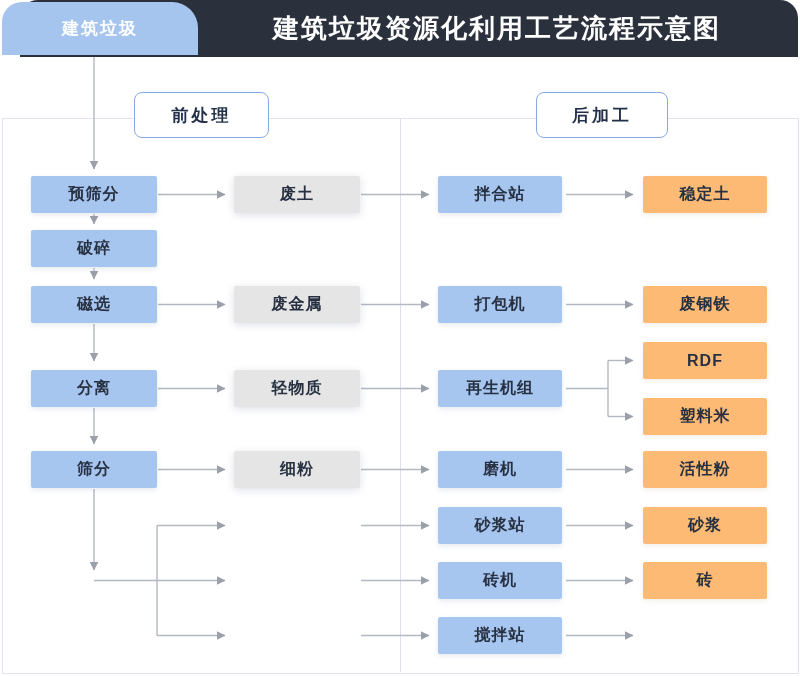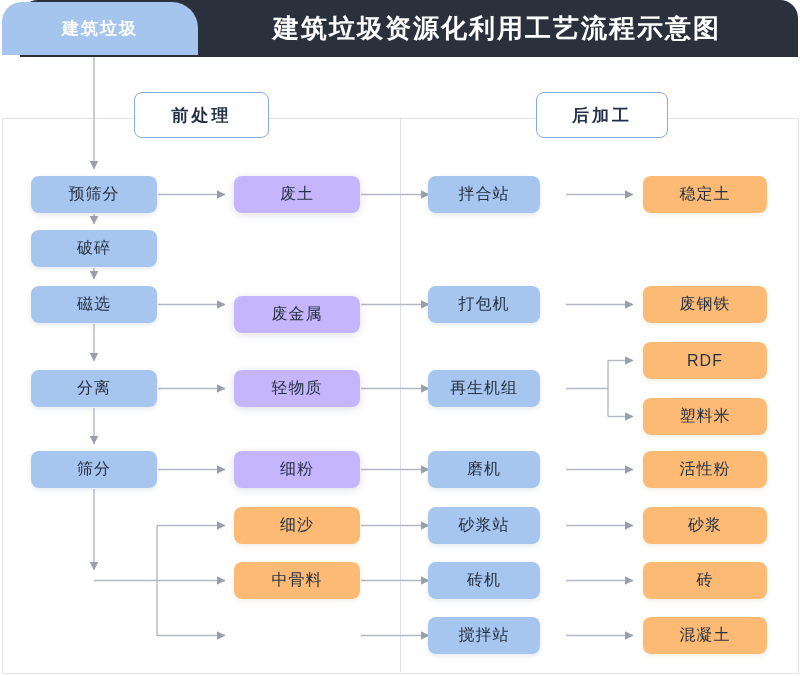--- a/index.html
+++ b/index.html
@@ -23,29 +23,29 @@
 
   
   .section{position:absolute;top:92px;height:44px;background:#ffffff;
            border:1px solid #86a9e6;border-radius:8px;display:flex;align-items:center;
            justify-content:center;color:#22304a;font-size:17px;font-weight:700;
            letter-spacing:3px;z-index:4;}
   .section.pre{left:134px;width:133px;}
   .section.post{left:536px;width:130px;}
 
   
-  .node{position:absolute;height:37px;border-radius:8px;display:flex;align-items:center;
-        justify-content:center;font-size:16px;font-weight:400;color:#273142;
+  .node{position:absolute;height:37px;border-radius:2px;display:flex;align-items:center;
+        justify-content:center;font-size:16px;font-weight:700;color:#273142;
         letter-spacing:1px;z-index:2;}
   .blue{background:#a6c5ef;box-shadow:0 2px 5px rgba(90,110,150,0.15);}
   .yellow{background:#fdba74;box-shadow:0 2px 5px rgba(150,120,60,0.12);}
-  .white{background:#c4b5fd;box-shadow:0 2px 9px rgba(90,100,140,0.20);}
+  .white{background:#e5e5e5;box-shadow:0 2px 9px rgba(90,100,140,0.20);}
   .c1{left:31px;width:126px;}
   .c2{left:234px;width:126px;}
-  .c3{left:428px;width:112px;}
+  .c3{left:438px;width:124px;}
   .c4{left:643px;width:124px;}
 
   svg.connectors{position:absolute;left:0;top:0;z-index:1;}
 </style>
 </head>
 <body>
 
 <div id="stage">
 
   <div class="titlebar">
@@ -106,36 +106,33 @@
     </g>
   </svg>
 
   <div class="node blue c1" style="top:176px">预筛分</div>
   <div class="node blue c1" style="top:230px">破碎</div>
   <div class="node blue c1" style="top:286px">磁选</div>
   <div class="node blue c1" style="top:370px">分离</div>
   <div class="node blue c1" style="top:451px">筛分</div>
 
   <div class="node white c2" style="top:176px">废土</div>
-  <div class="node white c2" style="top:296px">废金属</div>
+  <div class="node white c2" style="top:286px">废金属</div>
   <div class="node white c2" style="top:370px">轻物质</div>
   <div class="node white c2" style="top:451px">细粉</div>
-  <div class="node yellow c2" style="top:507px">细沙</div>
-  <div class="node yellow c2" style="top:562px">中骨料</div>
 
   <div class="node blue c3" style="top:176px">拌合站</div>
   <div class="node blue c3" style="top:286px">打包机</div>
   <div class="node blue c3" style="top:370px">再生机组</div>
   <div class="node blue c3" style="top:507px">砂浆站</div>
   <div class="node blue c3" style="top:451px">磨机</div>
   <div class="node blue c3" style="top:562px">砖机</div>
   <div class="node blue c3" style="top:617px">搅拌站</div>
 
   <div class="node yellow c4" style="top:176px">稳定土</div>
   <div class="node yellow c4" style="top:286px">废钢铁</div>
   <div class="node yellow c4" style="top:342px">RDF</div>
   <div class="node yellow c4" style="top:398px">塑料米</div>
   <div class="node yellow c4" style="top:451px">活性粉</div>
   <div class="node yellow c4" style="top:507px">砂浆</div>
   <div class="node yellow c4" style="top:562px">砖</div>
-  <div class="node yellow c4" style="top:617px">混凝土</div>
 
 </div>
 
 </body></html>

